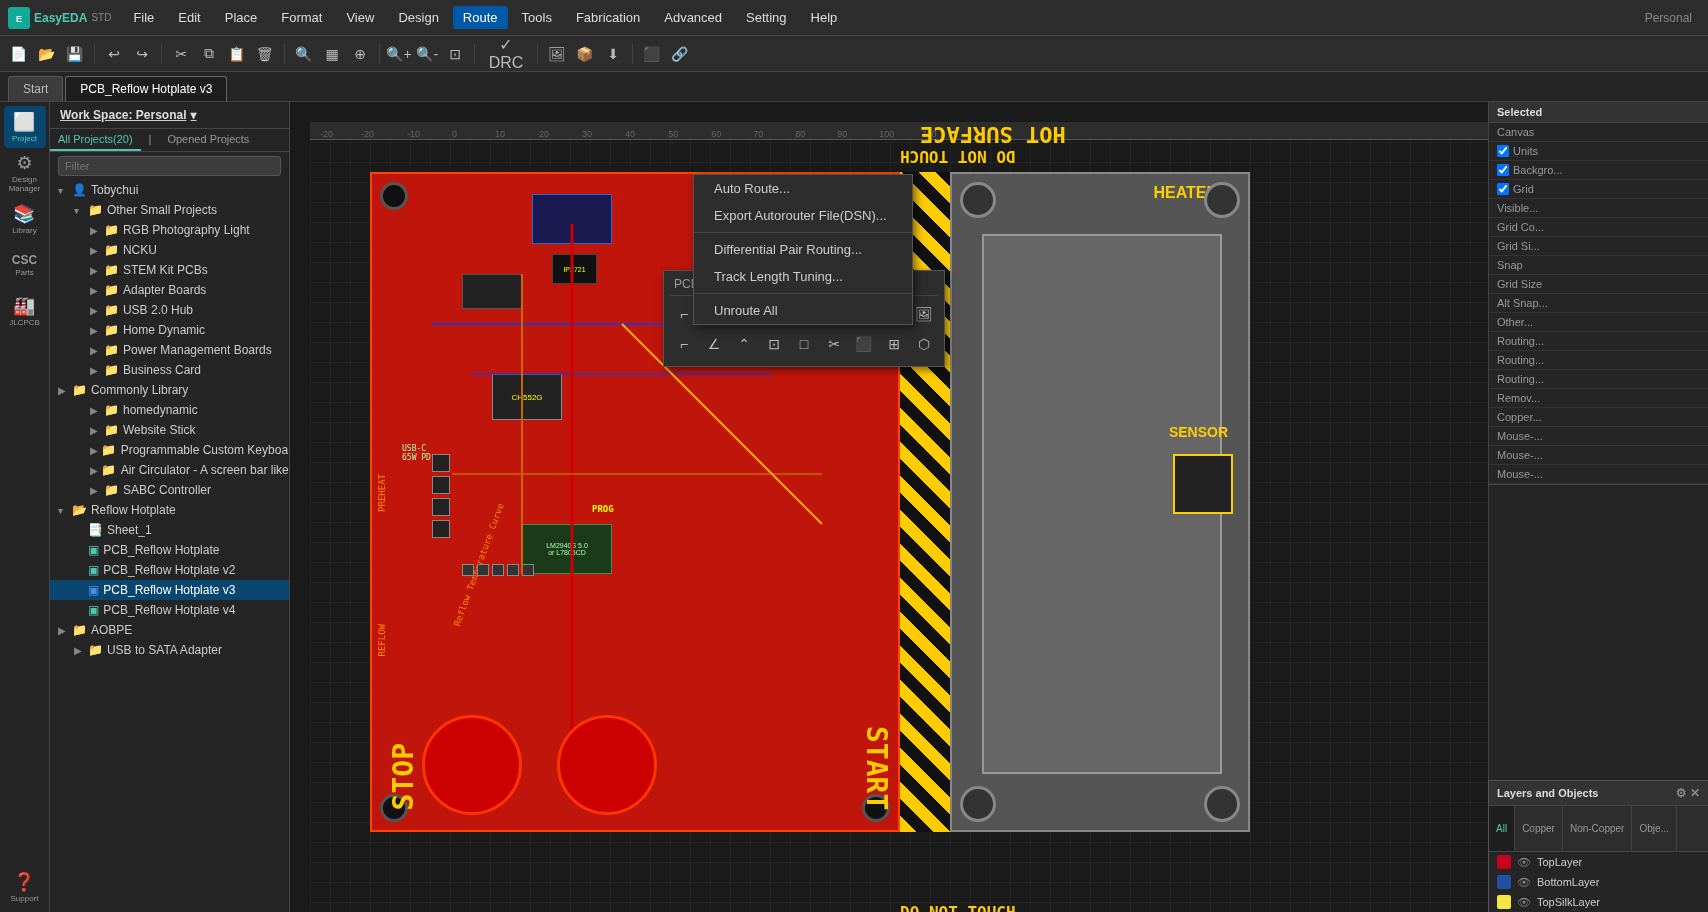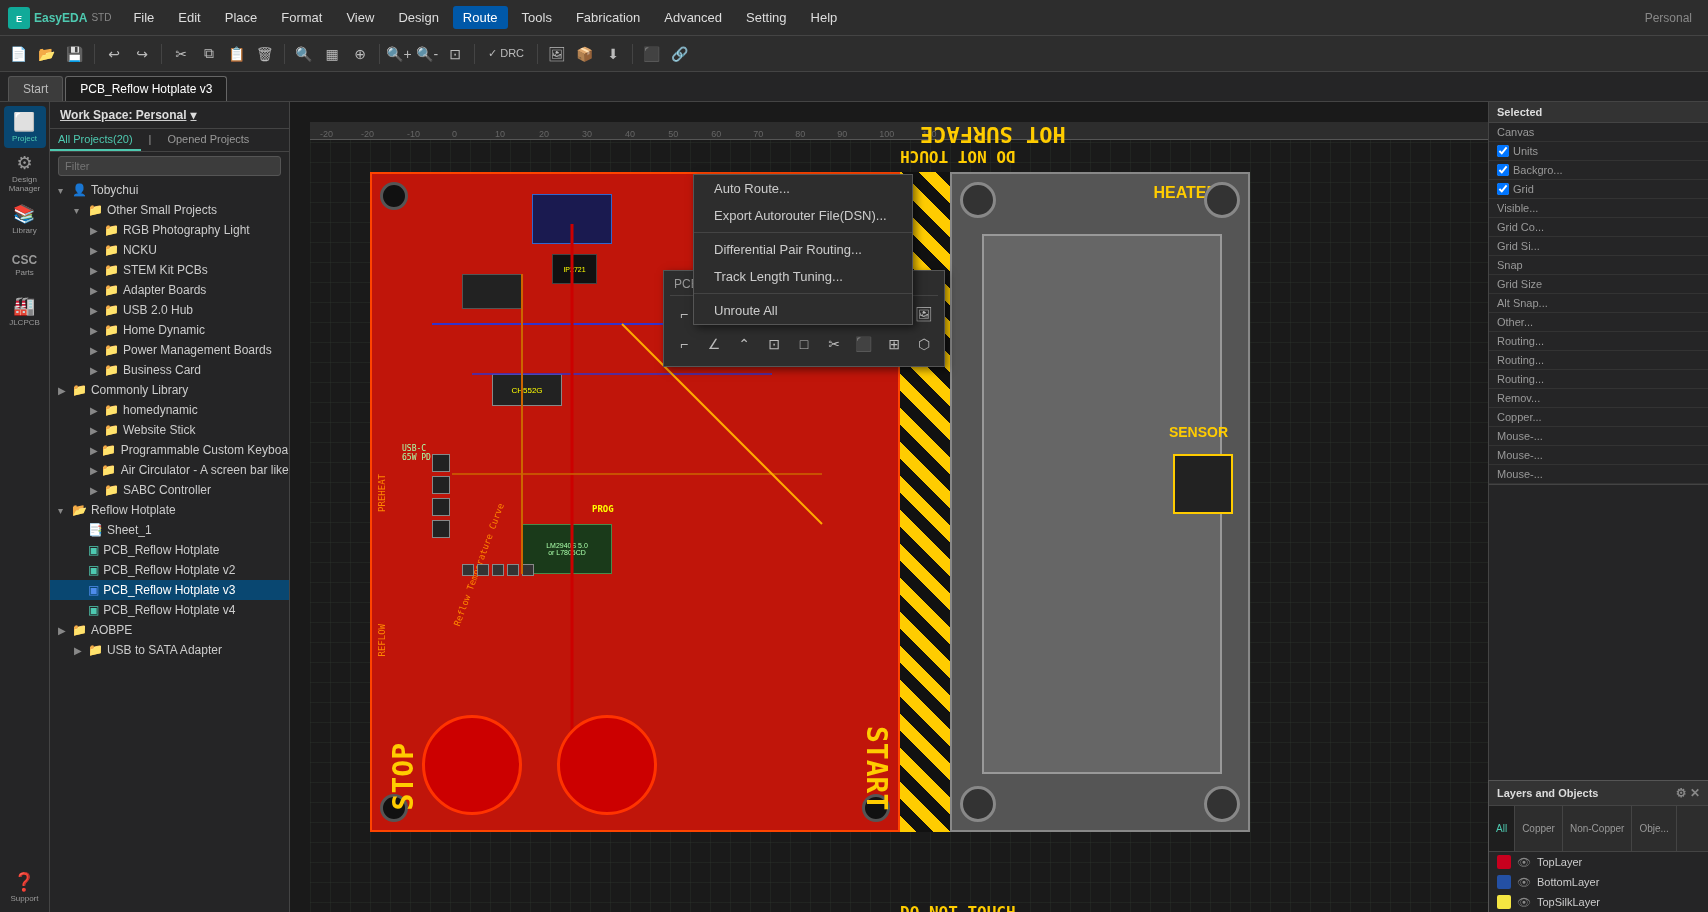--- a/index.html
+++ b/index.html
@@ -356,21 +356,21 @@
   <button class="tb-btn">🗑</button>
   <div class="tb-sep"></div>
   <button class="tb-btn">🔍</button>
   <button class="tb-btn">▦</button>
   <button class="tb-btn">⊕</button>
   <div class="tb-sep"></div>
   <button class="tb-btn">🔍+</button>
   <button class="tb-btn">🔍-</button>
   <button class="tb-btn">⊡</button>
   <div class="tb-sep"></div>
-  <button class="tb-btn" style="width:50px;font-size:11px;">✓ DRC</button>
+  <button class="tb-btn" style="width:50px;font-size:16px;">✓ DRC</button>
   <div class="tb-sep"></div>
   <button class="tb-btn">🖼</button>
   <button class="tb-btn">📦</button>
   <button class="tb-btn">⬇</button>
   <div class="tb-sep"></div>
   <button class="tb-btn">⬛</button>
   <button class="tb-btn">🔗</button>
 </div>
 
 <div id="tab-bar">
@@ -606,21 +606,21 @@
         <span>110</span>
       </div>
 
       <div id="pcb-board">
 
         <div class="pcb-main">
 
           <div style="position:absolute;top:20px;left:160px;width:80px;height:50px;background:#1a1a50;border:1px solid #3366cc;"></div>
           <div style="position:absolute;top:100px;left:90px;width:60px;height:35px;background:#222;border:1px solid #555;"></div>
           <div style="position:absolute;top:80px;left:180px;width:45px;height:30px;background:#111;border:1px solid #444;color:#ff0;font-size:7px;display:flex;align-items:center;justify-content:center;">IP2721</div>
-          <div style="position:absolute;top:200px;left:120px;width:70px;height:32px;background:#222;border:1px solid #888;color:#ff0;font-size:8px;display:flex;align-items:center;justify-content:center;">CH552G</div>
+          <div style="position:absolute;top:200px;left:120px;width:70px;height:46px;background:#222;border:1px solid #888;color:#ff0;font-size:8px;display:flex;align-items:center;justify-content:center;">CH552G</div>
           <div style="position:absolute;top:350px;left:150px;width:90px;height:50px;background:#1a3a1a;border:1px solid #4a8a4a;color:#aaffaa;font-size:7px;display:flex;flex-direction:column;align-items:center;justify-content:center;">
             <span>LM2940S 5.0</span>
             <span>or L7805CD</span>
           </div>
 
           <div style="position:absolute;top:270px;left:30px;color:#aaffaa;font-size:8px;font-family:monospace;">USB-C<br>65W PD</div>
 
           <div style="position:absolute;top:330px;left:220px;color:#ff0;font-size:9px;font-family:monospace;font-weight:bold;">PROG</div>
 
           <div style="position:absolute;top:300px;left:5px;color:#ff8800;font-size:9px;font-family:monospace;writing-mode:vertical-rl;transform:rotate(180deg);">PREHEAT</div>

